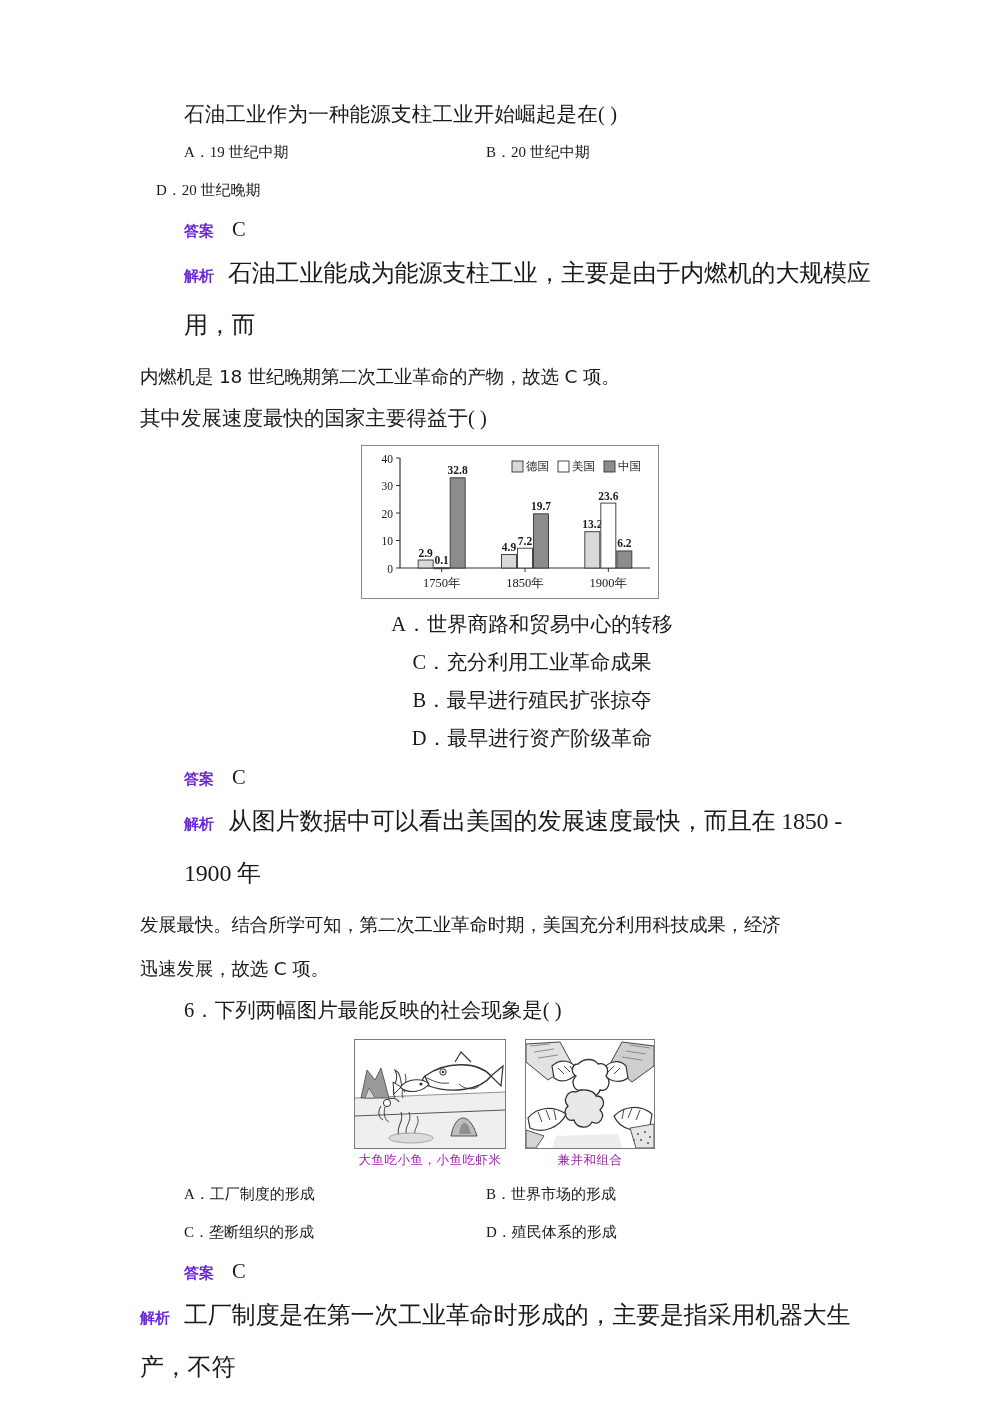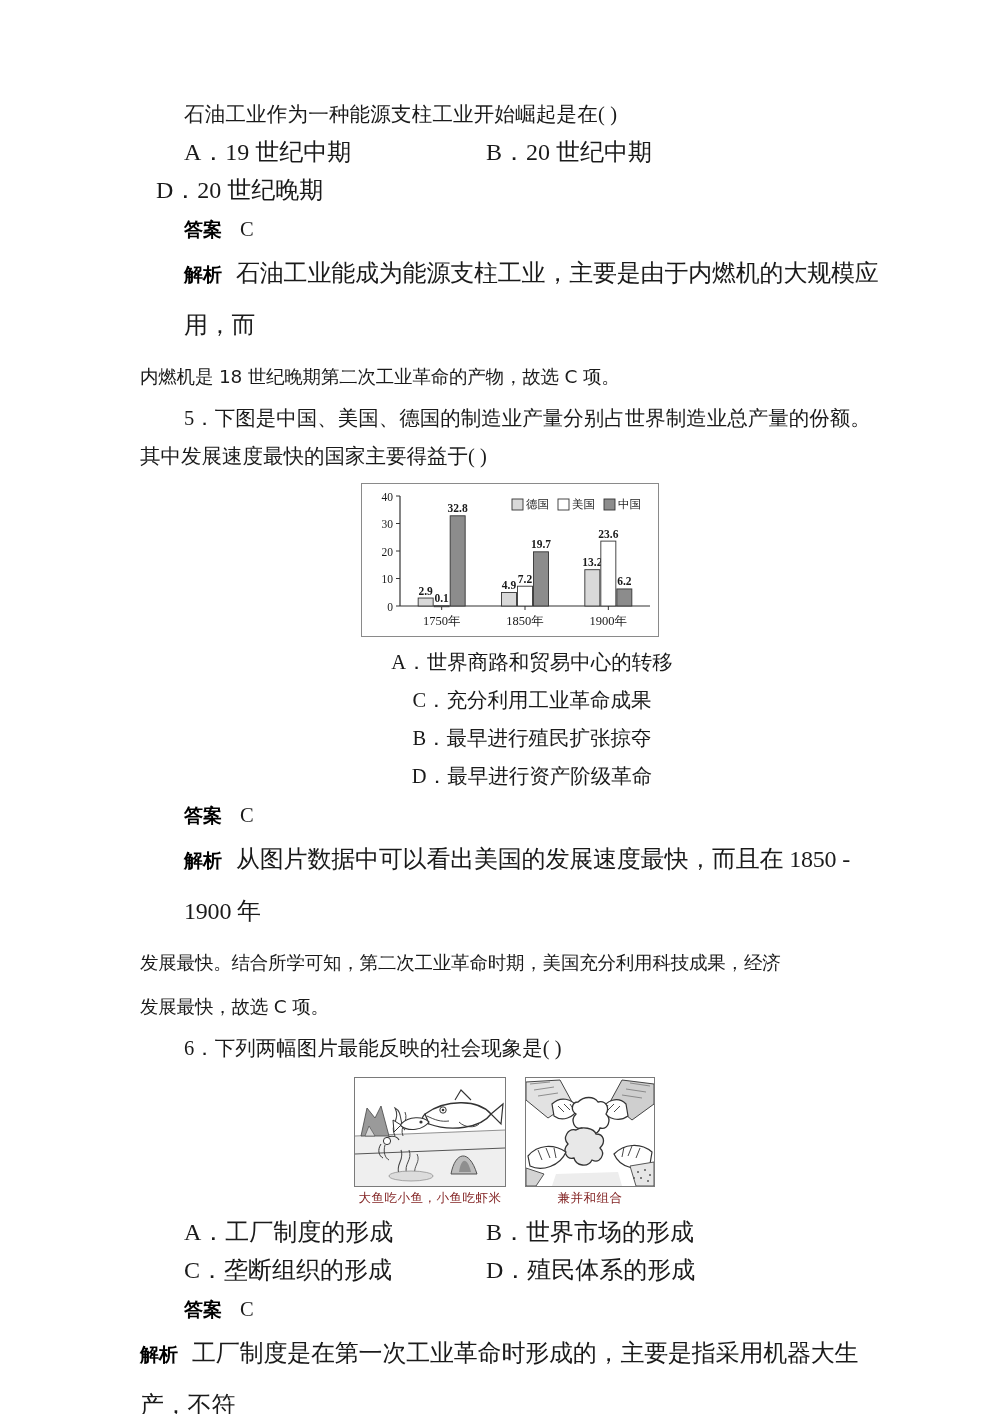--- a/index.html
+++ b/index.html
@@ -38,44 +38,44 @@
   }
   .indent { text-indent: 44px; }
 
   .qline {
     font-size: 20.5px;
     line-height: 38px;
   }
 
   .opt-row {
     display: flex;
-    font-size: 24px;
+    font-size: 15px;
     line-height: 38px;
   }
   .opt-col-a { width: 330px; padding-left: 44px; box-sizing: border-box; }
   .opt-col-b { flex: 1; padding-left: 16px; box-sizing: border-box; }
 
   .opt-single {
     font-size: 20.5px;
     line-height: 38px;
     padding-left: 44px;
     text-align: center;
   }
 
   
   .ans-row {
     font-size: 20.5px;
     line-height: 40px;
     padding-left: 44px;
   }
   .tag {
-    color: #000000;
-    font-family: Liberation Mono, monospace;
+    color: #6d28d9;
+    font-family: Liberation Sans, sans-serif;
     font-weight: bold;
-    font-size: 19px;
+    font-size: 15px;
   }
   .ans-val {
     margin-left: 18px;
     font-size: 20.5px;
   }
   .ana-body {
     font-family: Liberation Serif, serif;
     font-size: 24px;
     letter-spacing: -0.2px;
   }
@@ -120,21 +120,21 @@
     width: 150px;
     height: 108px;
     background: #fff;
     overflow: hidden;
   }
   .pic-cap {
     text-align: center;
     font-family: "DejaVu Sans", "Liberation Sans", sans-serif;
     font-size: 12.5px;
     line-height: 22px;
-    color: #7f1d1d;
+    color: #a21caf;
     letter-spacing: 0.5px;
   }
   .pic-cell.right .pic-frame { width: 128px; margin: 0 auto; }
 </style>
 </head>
 <body>
 
 <div class="page">
  <div class="content">
 
@@ -150,21 +150,20 @@
 
   <div class="ans-row">
     <span class="tag">答案</span><span class="ans-val">C</span>
   </div>
 
   <div class="ana-block ana-first">
     <span class="tag">解析</span><span class="ana-body">石油工业能成为能源支柱工业，主要是由于内燃机的大规模应用，而</span>
   </div>
   <div class="ana-cont">内燃机是 18 世纪晚期第二次工业革命的产物，故选 C 项。</div>
 
-  <div class="qline indent">5．下图是中国、美国、德国的制造业产量分别占世界制造业总产量的份额。</div>
   <div class="qline">其中发展速度最快的国家主要得益于(     )</div>
 
   <div class="chart-wrap">
     <div class="chart-box">
       <svg class="chart-svg" id="barchart" width="294" height="150" viewBox="0 0 294 150">
             <line x1="38" y1="12" x2="38" y2="122" stroke="#333" stroke-width="1.2"></line>
             <line x1="38" y1="122" x2="288" y2="122" stroke="#333" stroke-width="1.2"></line>
             <line x1="34" y1="122" x2="38" y2="122" stroke="#333" stroke-width="1"></line>
             <text x="31" y="126.5" text-anchor="end" font-family="&quot;Liberation Serif&quot;, serif" font-size="11.5" fill="#1a1a1a">0</text>
             <line x1="34" y1="94.5" x2="38" y2="94.5" stroke="#333" stroke-width="1"></line>
@@ -215,21 +214,21 @@
   <div class="opt-single">D．最早进行资产阶级革命</div>
 
   <div class="ans-row">
     <span class="tag">答案</span><span class="ans-val">C</span>
   </div>
 
   <div class="ana-block ana-first">
     <span class="tag">解析</span><span class="ana-body">从图片数据中可以看出美国的发展速度最快，而且在 1850 - 1900 年</span>
   </div>
   <div class="ana-cont">发展最快。结合所学可知，第二次工业革命时期，美国充分利用科技成果，经济</div>
-  <div class="ana-cont">发展最快，故选 C 项。</div>
+  <div class="ana-cont">迅速发展，故选 C 项。</div>
 
   <div class="qline indent">6．下列两幅图片最能反映的社会现象是(     )</div>
 
   <div class="pics">
 
     <div class="pic-cell">
       <div class="pic-frame">
         <svg width="150" height="108" viewBox="0 0 150 108">
           <rect x="0" y="0" width="150" height="108" fill="#ffffff"></rect>
 

